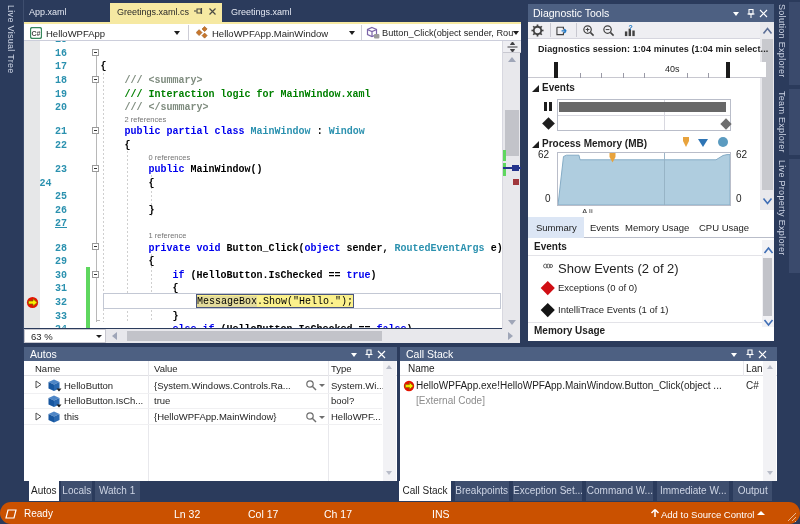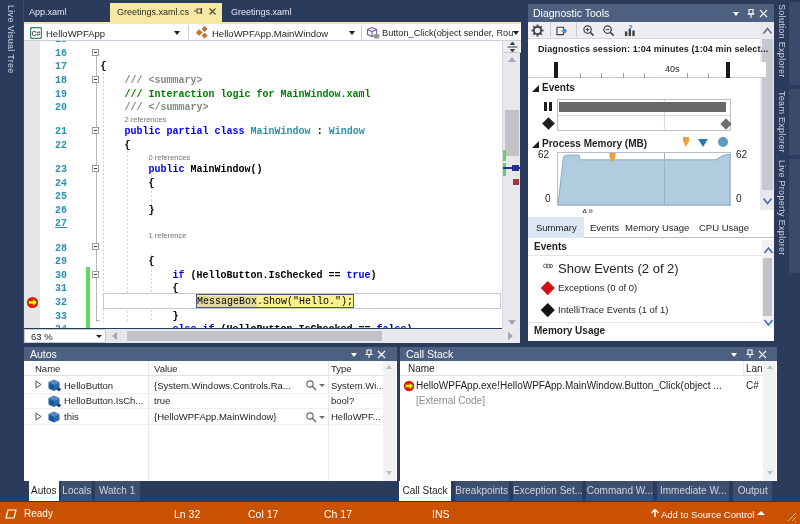--- a/index.html
+++ b/index.html
@@ -82,21 +82,21 @@
 <div class="abs" style="left:0; top:0; width:16px; height:288px; background:#E6E7E8;"></div>
 <div class="lnum" style="top:-7.8px;">15</div>
 <div class="lnum" style="top:5.8px;">16</div>
 <div class="lnum" style="top:19.4px;">17</div>
 <div class="lnum" style="top:33.0px;">18</div>
 <div class="lnum" style="top:46.6px;">19</div>
 <div class="lnum" style="top:60.2px;">20</div>
 <div class="lnum" style="top:84.3px;">21</div>
 <div class="lnum" style="top:97.9px;">22</div>
 <div class="lnum" style="top:122.0px;">23</div>
-<div class="lnum" style="top:135.6px;">24</div>
+<div class="lnum" style="top:135.6px;text-align:center;">24</div>
 <div class="lnum" style="top:149.2px;">25</div>
 <div class="lnum" style="top:162.8px;">26</div>
 <div class="lnum" style="top:176.4px;text-decoration:underline;">27</div>
 <div class="lnum" style="top:200.5px;">28</div>
 <div class="lnum" style="top:214.1px;">29</div>
 <div class="lnum" style="top:227.7px;">30</div>
 <div class="lnum" style="top:241.3px;">31</div>
 <div class="lnum" style="top:268.5px;">33</div>
 <div class="lnum" style="top:282.1px;">34</div>
 <div class="lnum" style="top:254.9px;">32</div>
@@ -119,20 +119,21 @@
 <div class="codeline" style="top:19.4px;">{</div>
 <div class="codeline" style="top:33.0px;">    <span class="gy">/// &lt;summary&gt;</span></div>
 <div class="codeline" style="top:46.6px;">    <span class="cm">/// Interaction logic for MainWindow.xaml</span></div>
 <div class="codeline" style="top:60.2px;">    <span class="gy">/// &lt;/summary&gt;</span></div>
 <div class="codeline" style="top:84.3px;">    <span class="kw">public</span> <span class="kw">partial</span> <span class="kw">class</span> <span class="ty">MainWindow</span> : <span class="ty">Window</span></div>
 <div class="codeline" style="top:97.9px;">    {</div>
 <div class="codeline" style="top:122.0px;">        <span class="kw">public</span> MainWindow()</div>
 <div class="codeline" style="top:135.6px;">        {</div>
 <div class="codeline" style="top:162.8px;">        }</div>
 <div class="codeline" style="top:176.4px;"></div>
+<div class="codeline" style="top:200.5px;">        <span class="kw">private</span> <span class="kw">void</span> Button_Click(<span class="kw">object</span> sender, <span class="ty">RoutedEventArgs</span> e)</div>
 <div class="codeline" style="top:214.1px;">        {</div>
 <div class="codeline" style="top:227.7px;">            <span class="kw">if</span> (HelloButton.IsChecked == <span class="kw">true</span>)</div>
 <div class="codeline" style="top:241.3px;">            {</div>
 <div class="codeline" style="top:268.5px;">            }</div>
 <div class="codeline" style="top:282.1px;">            <span class="kw">else</span> <span class="kw">if</span> (HelloButton.IsChecked == <span class="kw">false</span>)</div>
 <div class="clens" style="left:100.5px; top:73.8px;">2 references</div>
 <div class="clens" style="left:124.5px; top:111.5px;">0 references</div>
 <div class="clens" style="left:124.5px; top:190.0px;">1 reference</div>
 <div class="abs" style="left:172px; top:252.9px; height:14px; line-height:13.5px; border:1px solid #4C577E; background:#FBF18C; font-family:'Liberation Mono',monospace; font-size:10px; color:#000; white-space:pre;"><span style="background:#E3DB9B;">MessageBox</span>.Show("Hello.");</div>
 <svg class="abs" style="left:2px; top:254.5px;" width="13" height="13" viewBox="0 0 13 13">
@@ -450,21 +451,21 @@
  <div class="abs" style="left:366.5px; top:110px; width:0; height:0; border-left:3.5px solid transparent; border-right:3.5px solid transparent; border-top:4.5px solid #B8BCC8;"></div>
 </div>
 
 <div class="abs" style="left:399px; top:481px; width:52px; height:20px; background:#FFF; color:#1E1E1E; font-size:10px; text-align:center; line-height:19px; white-space:nowrap; overflow:hidden;">Call Stack</div>
 <div class="abs" style="left:454.7px; top:481px; width:54px; height:20px; background:#3E4E6E; color:#CDD4E4; font-size:10px; text-align:center; line-height:19px; white-space:nowrap; overflow:hidden;">Breakpoints</div>
 <div class="abs" style="left:513px; top:481px; width:69px; height:20px; background:#3E4E6E; color:#CDD4E4; font-size:10px; text-align:center; line-height:19px; white-space:nowrap; overflow:hidden;">Exception Set...</div>
 <div class="abs" style="left:586.4px; top:481px; width:67px; height:20px; background:#3E4E6E; color:#CDD4E4; font-size:10px; text-align:center; line-height:19px; white-space:nowrap; overflow:hidden;">Command W...</div>
 <div class="abs" style="left:657.3px; top:481px; width:72px; height:20px; background:#3E4E6E; color:#CDD4E4; font-size:10px; text-align:center; line-height:19px; white-space:nowrap; overflow:hidden;">Immediate W...</div>
 <div class="abs" style="left:733.2px; top:481px; width:39px; height:20px; background:#3E4E6E; color:#CDD4E4; font-size:10px; text-align:center; line-height:19px; white-space:nowrap; overflow:hidden;">Output</div>
 
-<div class="abs" style="left:0; top:502px; width:800px; height:22px; background:#CA5100; color:#FFF; font-size:10.5px;">
+<div class="abs" style="left:0; top:502px; width:800px; height:22px; background:#CA5100; color:#FFF; font-size:10.5px;border-radius:11px;">
   <svg class="abs" style="left:5px; top:7px;" width="12" height="10" viewBox="0 0 12 10">
         <path d="M3 1 L11 1 L9 9 L1 9 Z" fill="none" stroke="#FFF" stroke-width="1.2"></path>
       </svg>
   <svg class="abs" style="left:650px; top:5px;" width="10" height="11" viewBox="0 0 10 11">
         <path d="M5 10 L5 2.5 M5 2.5 L1.5 6 M5 2.5 L8.5 6" stroke="#FFF" stroke-width="1.5" fill="none"></path>
       </svg>
   <div class="abs" style="left:757px; top:9px; width:0; height:0; border-left:4px solid transparent; border-right:4px solid transparent; border-bottom:4.5px solid #FFF;"></div>
   <svg class="abs" style="left:787px; top:10px;" width="10" height="10" viewBox="0 0 10 10">
         <g stroke="#E8B894" stroke-width="1">
           <line x1="9" y1="1" x2="1" y2="9"></line>

